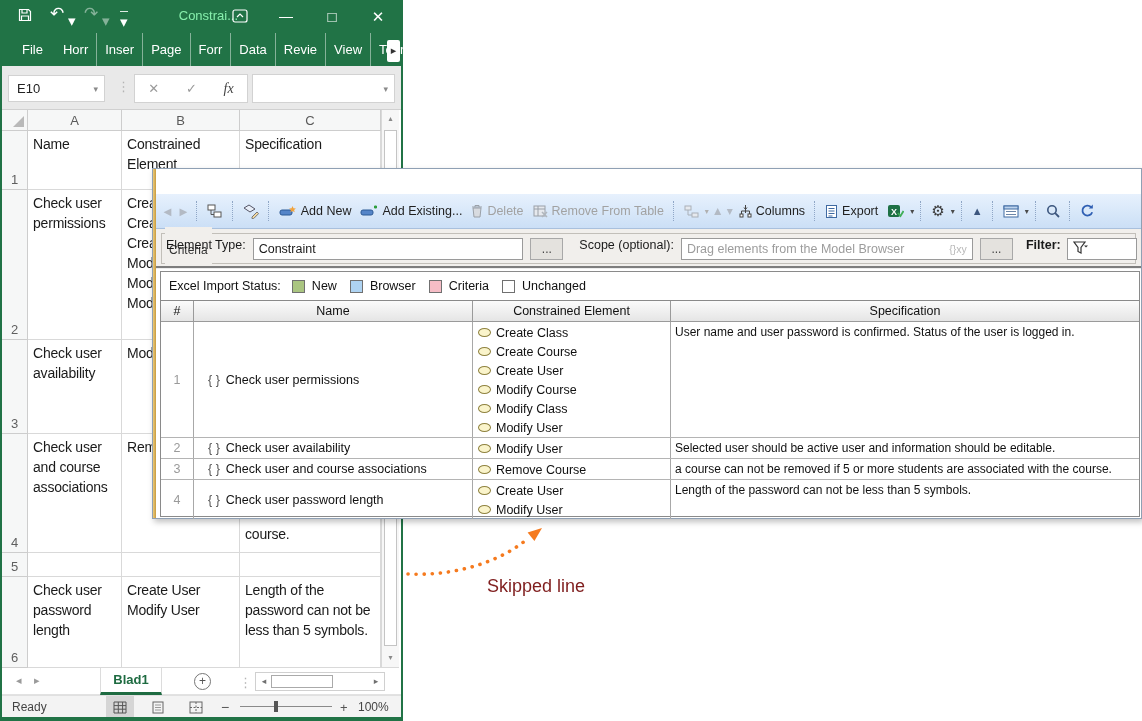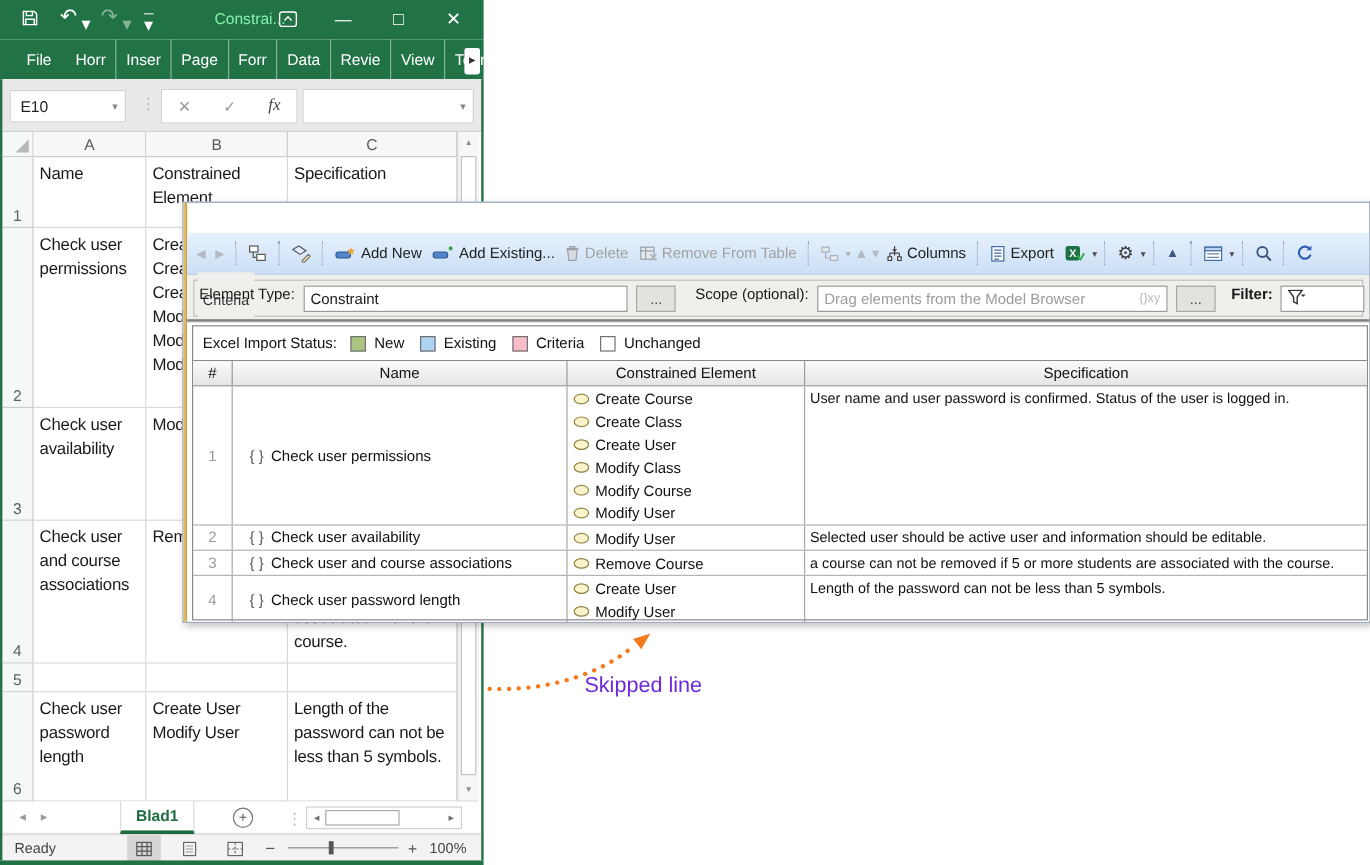--- a/index.html
+++ b/index.html
@@ -139,21 +139,21 @@
   .w-num { width:33px; } .w-name { width:279px; } .w-ce { width:198px; } .w-spec { flex:1; }
   .td.num { color:#9a9a9a; font-size:12.5px; display:flex; align-items:center; justify-content:center; }
   .td.name { display:flex; align-items:center; padding-left:14px; font-size:12.5px; color:#111; gap:6px; }
   .pfx { color:#555; }
   .td.ce { padding:1px 0 0 5px; }
   .ce-item { height:19px; display:flex; align-items:center; gap:5px; font-size:12.5px; color:#111; }
   .oval { width:13px; height:9px; border-radius:50%; background:#faf4cb; border:1px solid #8f823f; flex:0 0 auto; }
   .td.spec { font-size:12px; color:#111; padding:3px 4px 0 4px; white-space:nowrap; }
 
   
-  .anno-label { position:absolute; left:487px; top:561px; font-size:18px; color:#6d28d9; }
+  .anno-label { position:absolute; left:487px; top:576px; font-size:18px; color:#7f1d1d; }
 
   svg { display:block; }
 </style>
 </head>
 <body>
 
 <div class="stage">
 
   <div class="xl">
 
@@ -473,21 +473,21 @@
     <div class="ov-split"></div>
 
     <div class="ov-body">
       <div class="tablewrap">
 
         <div class="legend">
           <span class="lt">Excel Import Status:</span>
           <span class="sw" style="background: rgb(170, 197, 129);"></span>
           <span class="lg-label">New</span>
           <span class="sw" style="background: rgb(174, 211, 242);"></span>
-          <span class="lg-label">Existing</span>
+          <span class="lg-label">Browser</span>
           <span class="sw" style="background: rgb(246, 189, 198);"></span>
           <span class="lg-label">Criteria</span>
           <span class="sw" style="background: rgb(255, 255, 255);"></span>
           <span class="lg-label">Unchanged</span>
         </div>
 
         <div class="thead">
           <div class="th w-num">#</div>
           <div class="th w-name">Name</div>
           <div class="th w-ce">Constrained Element</div>
@@ -496,37 +496,37 @@
 
         <div class="trow" style="height:116px;">
           <div class="td num w-num">1</div>
           <div class="td name w-name">
             <span class="pfx">{ }</span>
             <span>Check user permissions</span>
           </div>
           <div class="td ce w-ce">
             <div class="ce-item">
                 <span class="oval"></span>
+                <span>Create Class</span>
+              </div>
+            <div class="ce-item">
+                <span class="oval"></span>
                 <span>Create Course</span>
               </div>
             <div class="ce-item">
                 <span class="oval"></span>
-                <span>Create Class</span>
-              </div>
-            <div class="ce-item">
-                <span class="oval"></span>
                 <span>Create User</span>
               </div>
             <div class="ce-item">
                 <span class="oval"></span>
+                <span>Modify Course</span>
+              </div>
+            <div class="ce-item">
+                <span class="oval"></span>
                 <span>Modify Class</span>
-              </div>
-            <div class="ce-item">
-                <span class="oval"></span>
-                <span>Modify Course</span>
               </div>
             <div class="ce-item">
                 <span class="oval"></span>
                 <span>Modify User</span>
               </div>
           </div>
           <div class="td spec w-spec">User name and user password is confirmed. Status of the user is logged in.</div>
         </div>
 
         <div class="trow" style="height:21px;">

